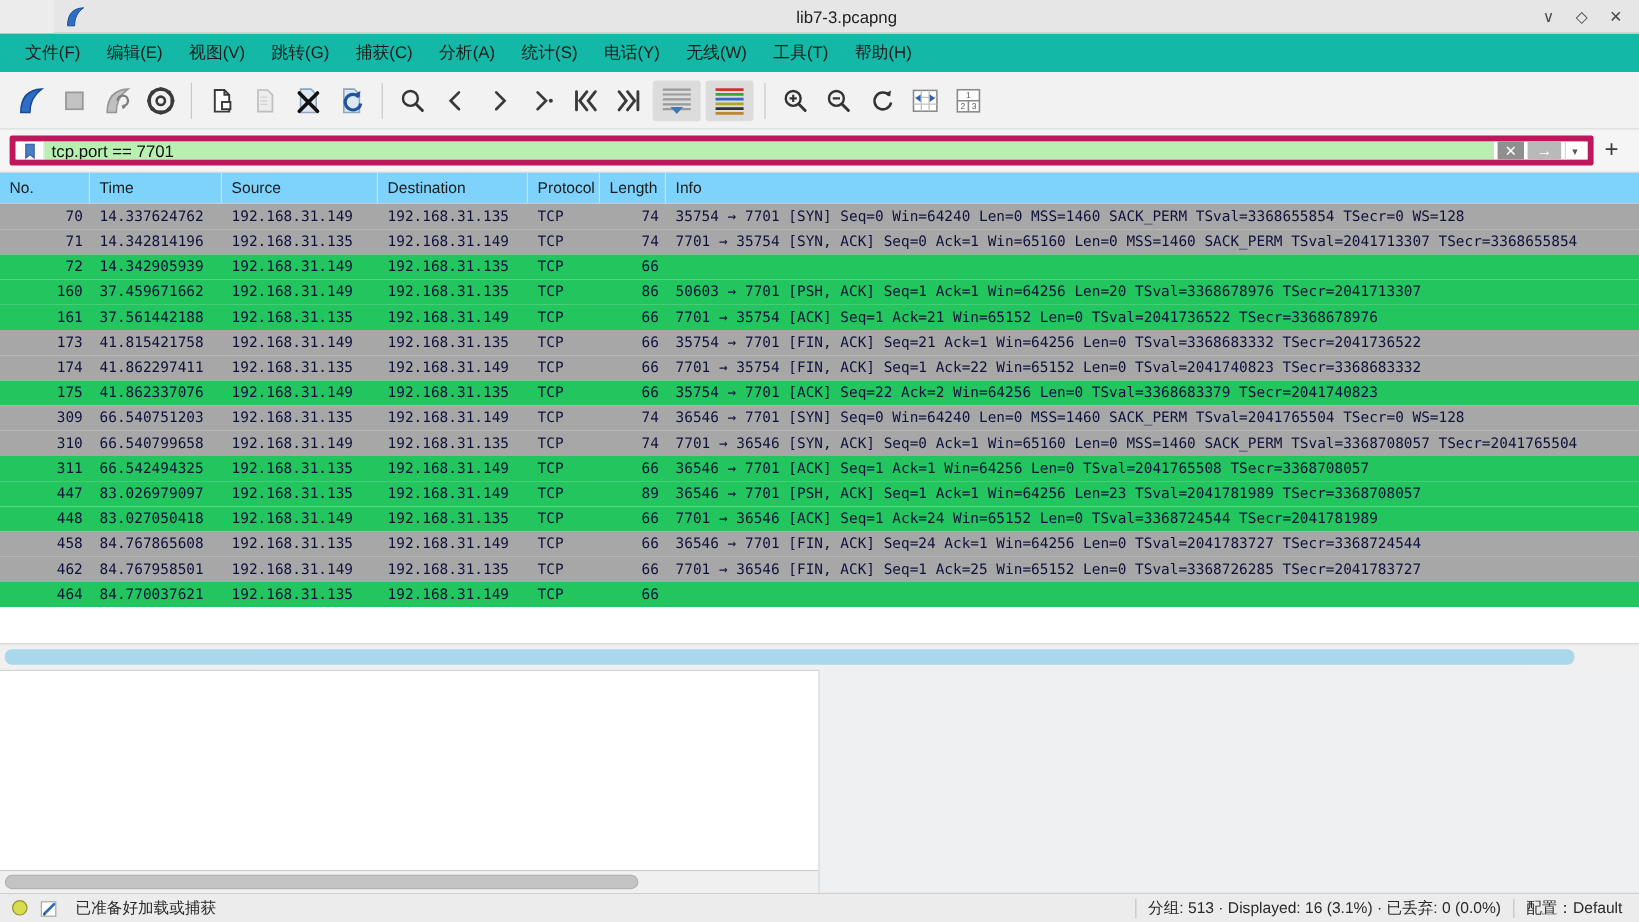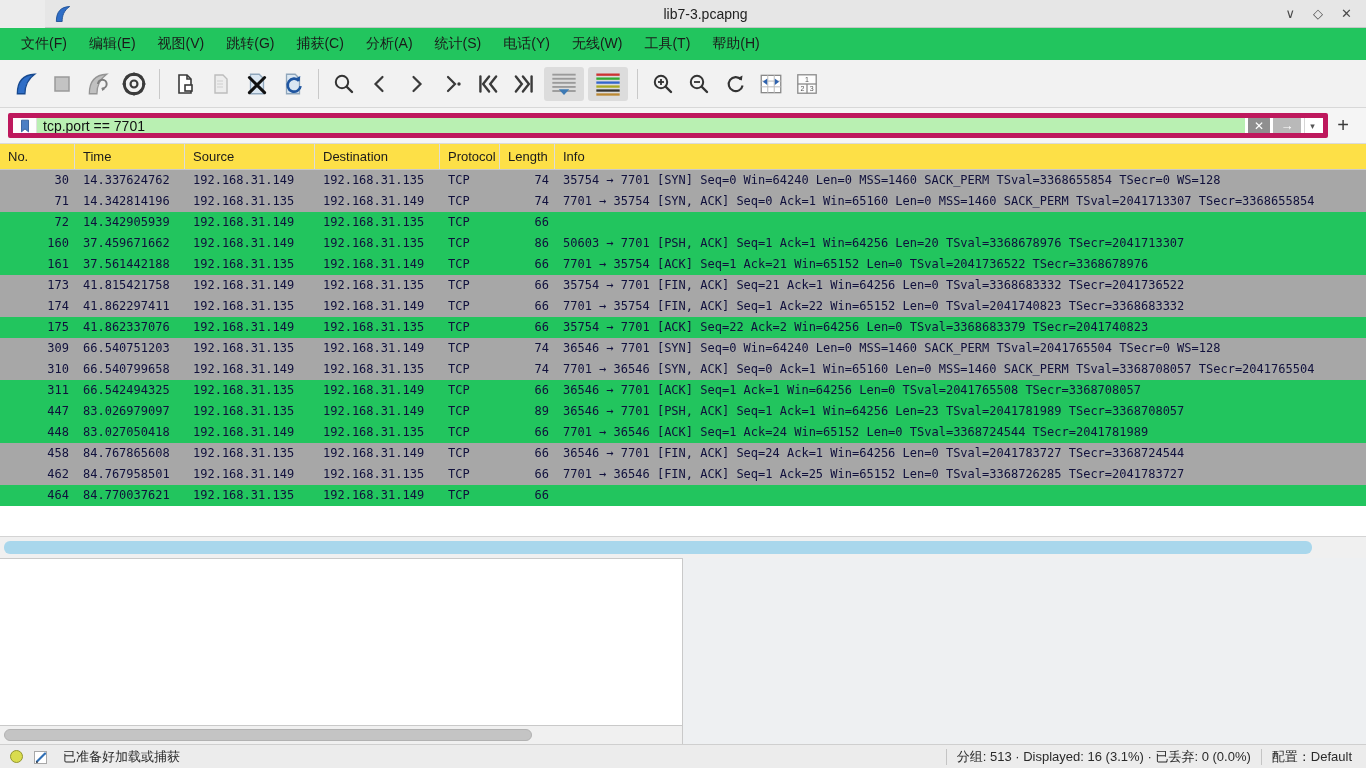--- a/index.html
+++ b/index.html
@@ -7,21 +7,21 @@
   .app { display:flex; flex-direction:column; width:1366px; height:768px; }
 
   
   .titlebar { height:28px; background:#e6e6e6; border-bottom:1px solid #c6c6c6; display:flex; align-items:center; position:relative; flex:0 0 auto;margin-left:45px; }
   .titlebar .appicon { margin-left:8px; display:flex; }
   .titlebar .title { position:absolute; left:0; right:0; text-align:center; font-size:14px; color:#222; }
   .winbtns { margin-left:auto; display:flex; align-items:center; gap:18px; padding-right:14px; z-index:2; }
   .winbtn { color:#4a4a4a; font-size:13px; line-height:1; cursor:default; }
 
   
-  .menubar { height:32px; background:#22c55e; display:flex; align-items:center; padding-left:10px; gap:0; flex:0 0 auto; }
+  .menubar { height:32px; background:#14b8a6; display:flex; align-items:center; padding-left:10px; gap:0; flex:0 0 auto; }
   .menuitem { font-size:14px; color:#1a1a1a; padding:5px 11px; }
 
   
   .toolbar { height:48px; background:#f2f2f2; border-bottom:1px solid #d8d8d8; display:flex; align-items:center; padding-left:8px; flex:0 0 auto; }
   .tbtn { width:32px; height:34px; display:flex; align-items:center; justify-content:center; margin:0 2px; border-radius:3px; }
   .tbtn.pressed { background:#dcdcdc; width:40px; }
   .tsep { width:1px; height:30px; background:#c9c9c9; margin:0 7px; }
 
   
   .filterbar { height:36px; background:#f5f5f5; border-bottom:1px solid #dadada; display:flex; align-items:center; padding:0 8px; flex:0 0 auto; }
@@ -29,21 +29,21 @@
   .fbookmark { width:24px; background:#fdfdfd; border-right:1px solid #e0e0e0; display:flex; align-items:center; justify-content:center; }
   .finput { flex:1 1 auto; background:#b9f0b2; display:flex; align-items:center; padding-left:6px; font-size:14px; color:#111; white-space:nowrap; overflow:hidden; }
   .fbtns { display:flex; align-items:center; background:#fff; padding:0 3px; gap:3px; }
   .fclear { width:22px; height:19px; background:#8f8f8f; border-radius:3px; color:#fff; font-size:12px; display:flex; align-items:center; justify-content:center; }
   .fapply { width:28px; height:19px; background:#b9b9b9; border-radius:3px; color:#fff; font-size:13px; font-weight:bold; display:flex; align-items:center; justify-content:center; }
   .fcaret { width:16px; height:19px; display:flex; align-items:center; justify-content:center; color:#555; font-size:9px; border-left:1px solid #d5d5d5; }
   .faddexpr { width:30px; text-align:center; font-size:20px; color:#3a3a3a; }
 
   
   .grid7 { display:grid; grid-template-columns:75px 110px 130px 125px 60px 55px minmax(0,1fr); }
-  .lheader { height:26px; background:#fde047; border-bottom:1px solid #c9c9c9; flex:0 0 auto; }
+  .lheader { height:26px; background:#7dd3fc; border-bottom:1px solid #c9c9c9; flex:0 0 auto; }
   .hcell { font-size:13px; color:#1b1b1b; line-height:25px; padding-left:8px; border-right:1px solid #dcdcdc; overflow:hidden; white-space:nowrap; }
   .hcell:last-child { border-right:none; }
   .plist { flex:0 0 auto; height:336px; background:#fff; overflow:hidden; }
   .prow { height:21px; line-height:21px; font-family:"DejaVu Sans Mono", monospace; font-size:12px; color:#10103c; white-space:nowrap; }
   .prow.gray { background:#a7a7a7; }
   .prow.lav  { background:#22c55e; }
   .prow > div { overflow:hidden; }
   .c0 { text-align:right; padding-right:6px; }
   .c1,.c2,.c3,.c4,.c6 { padding-left:8px; }
   .c5 { text-align:right; padding-right:6px; }
@@ -302,21 +302,21 @@
     <div class="hcell">Time</div>
     <div class="hcell">Source</div>
     <div class="hcell">Destination</div>
     <div class="hcell">Protocol</div>
     <div class="hcell">Length</div>
     <div class="hcell">Info</div>
   </div>
 
   <div class="plist">
       <div class="prow grid7 gray">
-        <div class="c0">30</div>
+        <div class="c0">70</div>
         <div class="c1">14.337624762</div>
         <div class="c2">192.168.31.149</div>
         <div class="c3">192.168.31.135</div>
         <div class="c4">TCP</div>
         <div class="c5">74</div>
         <div class="c6">35754 → 7701 [SYN] Seq=0 Win=64240 Len=0 MSS=1460 SACK_PERM TSval=3368655854 TSecr=0 WS=128</div>
       </div>
       <div class="prow grid7 gray">
         <div class="c0">71</div>
         <div class="c1">14.342814196</div>

